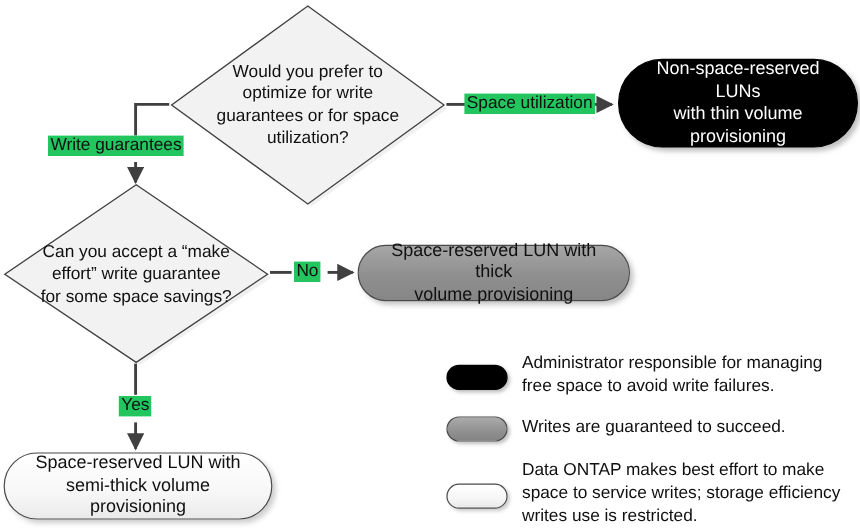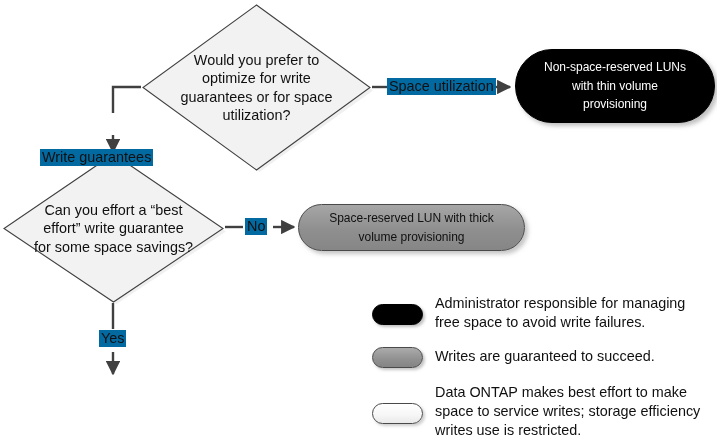--- a/index.html
+++ b/index.html
@@ -51,21 +51,21 @@
 
   
   .node {
     position: absolute;
     box-sizing: border-box;
     display: flex;
     align-items: center;
     justify-content: center;
     text-align: center;
     border-radius: 999px;
-    font-size: 12px;
+    font-size: 15px;
     line-height: 18.5px;
     white-space: pre-line;
     padding: 2px 12px;
   }
   .node.black {
     background: #000000;
     color: #ffffff;
     border: 1px solid #000000;
     box-shadow: 3px 3px 4px rgba(140,140,140,0.55);
   }
@@ -81,21 +81,21 @@
     border: 1px solid #4a4a4a;
     box-shadow: 3px 3px 4px rgba(160,160,160,0.5);
   }
 
   
   .edge-label {
     position: absolute;
     font-size: 14.4px;
     line-height: 17px;
     color: #101010;
-    background: #0369a1;
+    background: #22c55e;
     white-space: nowrap;
     padding: 0 2px;
   }
 
   
   .legend {
     position: absolute;
     left: 372px;
     top: 294px;
     width: 345px;
@@ -178,40 +178,44 @@
 optimize for write
 guarantees or for space
 utilization?</div>
   </div>
 
   <div class="diamond" style="left:2px; top:153px; width:223px; height:151px;">
     <svg width="223" height="151" viewBox="0 0 223 151">
       <polygon points="111.5,2 221,75.5 111.5,148 2,75.5" fill="#ddd" opacity="0.45" transform="translate(3,3)"></polygon>
       <polygon points="111.5,1 221,75.5 111.5,149 2,75.5" fill="#f2f2f2" stroke="#404040" stroke-width="1.1"></polygon>
     </svg>
-    <div class="dtext">Can you effort a “best
+    <div class="dtext">Can you accept a “make
 effort” write guarantee
 for some space savings?</div>
   </div>
 
   <div class="node black" style="left:515px; top:49px; width:200px; height:74px;">
     <span>Non-space-reserved LUNs
 with thin volume
 provisioning</span>
   </div>
 
   <div class="node gray" style="left:298px; top:204px; width:227px; height:47px;">
     <span>Space-reserved LUN with thick
 volume provisioning</span>
   </div>
 
+  <div class="node white" style="left:3px; top:377px; width:224px; height:56px;">
+    <span>Space-reserved LUN with
+semi-thick volume provisioning</span>
+  </div>
 
   <div class="edge-label" style="left:387px; top:78px;">Space utilization</div>
 
-  <div class="edge-label" style="left:40px; top:113px;margin-top:36px;">Write guarantees</div>
+  <div class="edge-label" style="left:40px; top:113px;">Write guarantees</div>
 
   <div class="edge-label" style="left:245px; top:218px;">No</div>
 
   <div class="edge-label" style="left:99px; top:330px;">Yes</div>
 
   <div class="legend">
 
     <div class="legend-row">
       <div class="swatch black"></div>
       <div class="legend-text">Administrator responsible for managing

